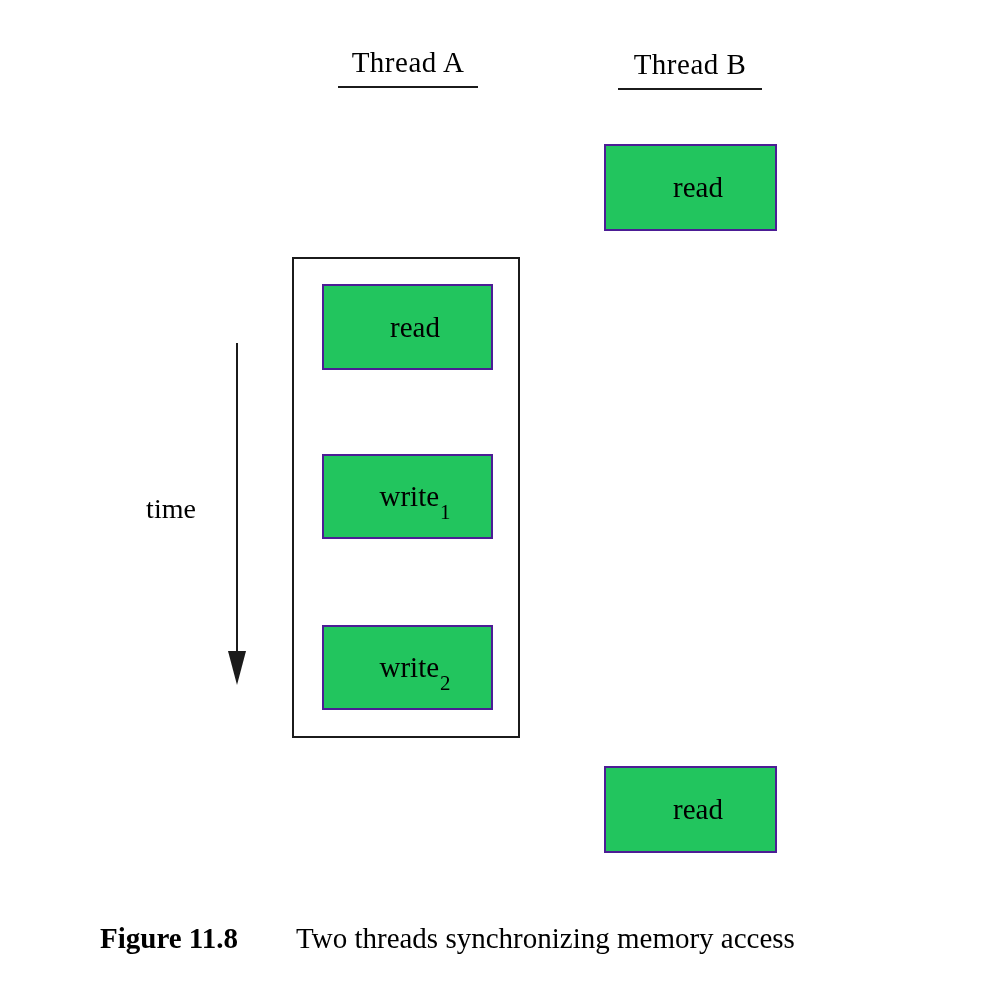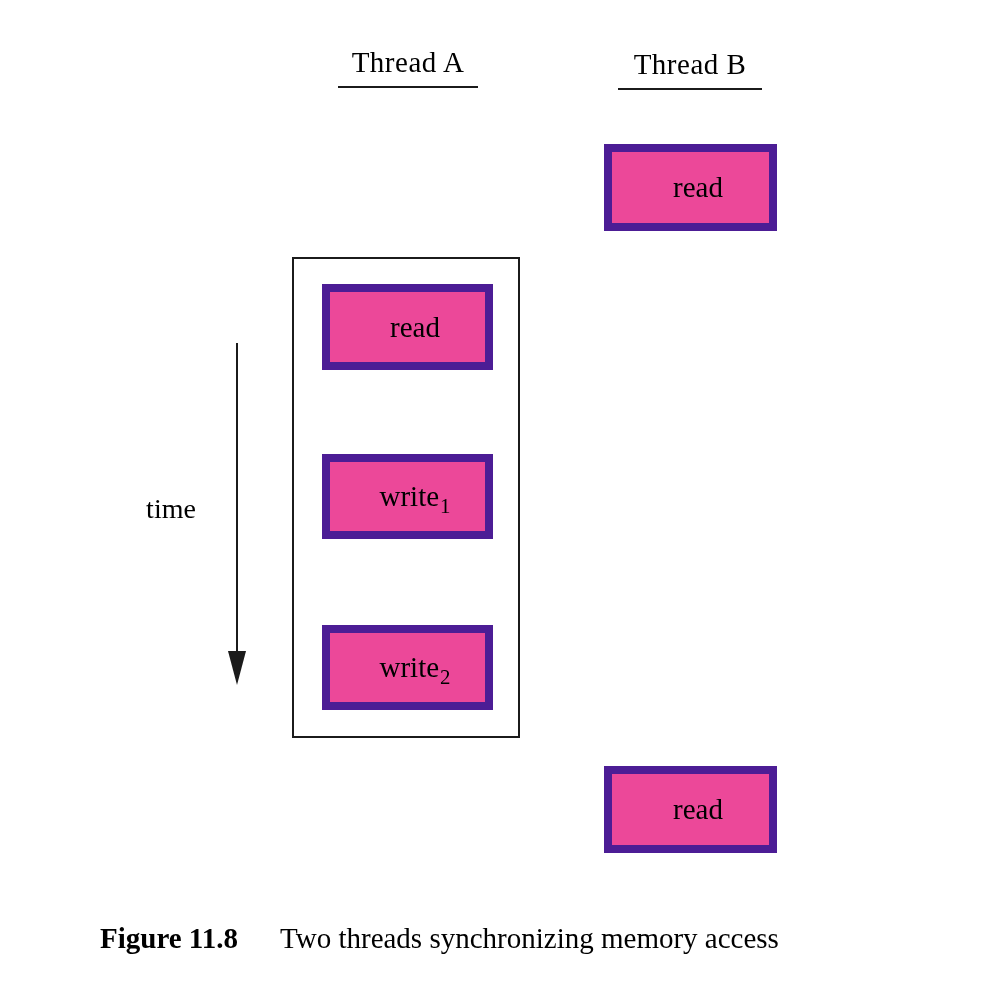--- a/index.html
+++ b/index.html
@@ -23,22 +23,22 @@
     padding-bottom: 7px;
     border-bottom: 2px solid #1b1b1b;
     letter-spacing: 0.5px;
   }
   .thread-a-header { left: 338px; top: 46px; width: 140px; }
   .thread-b-header { left: 618px; top: 48px; width: 144px; }
 
   .op-box {
     position: absolute;
     box-sizing: border-box;
-    border: 8px solid #4c1d95;
-    background: #ec4899;
+    border: 2px solid #4c1d95;
+    background: #22c55e;
     display: flex;
     align-items: center;
     justify-content: center;
     font-size: 29px;
     padding-left: 15px;
   }
   .b-read-top    { left: 604px; top: 144px; width: 173px; height: 87px; }
   .b-read-bottom { left: 604px; top: 766px; width: 173px; height: 87px; }
 
   .sequence-box {
@@ -86,21 +86,21 @@
   }
 
   .caption {
     position: absolute;
     left: 100px; top: 922px;
     font-size: 29px;
     white-space: nowrap;
   }
   .caption-label {
     font-weight: bold;
-    margin-right: 42px;
+    margin-right: 58px;
   }
 </style>
 </head>
 <body>
 
 <div class="canvas">
 
   <div class="col-header thread-b-header">Thread B</div>
 
   <div class="col-header thread-a-header">Thread A</div>

